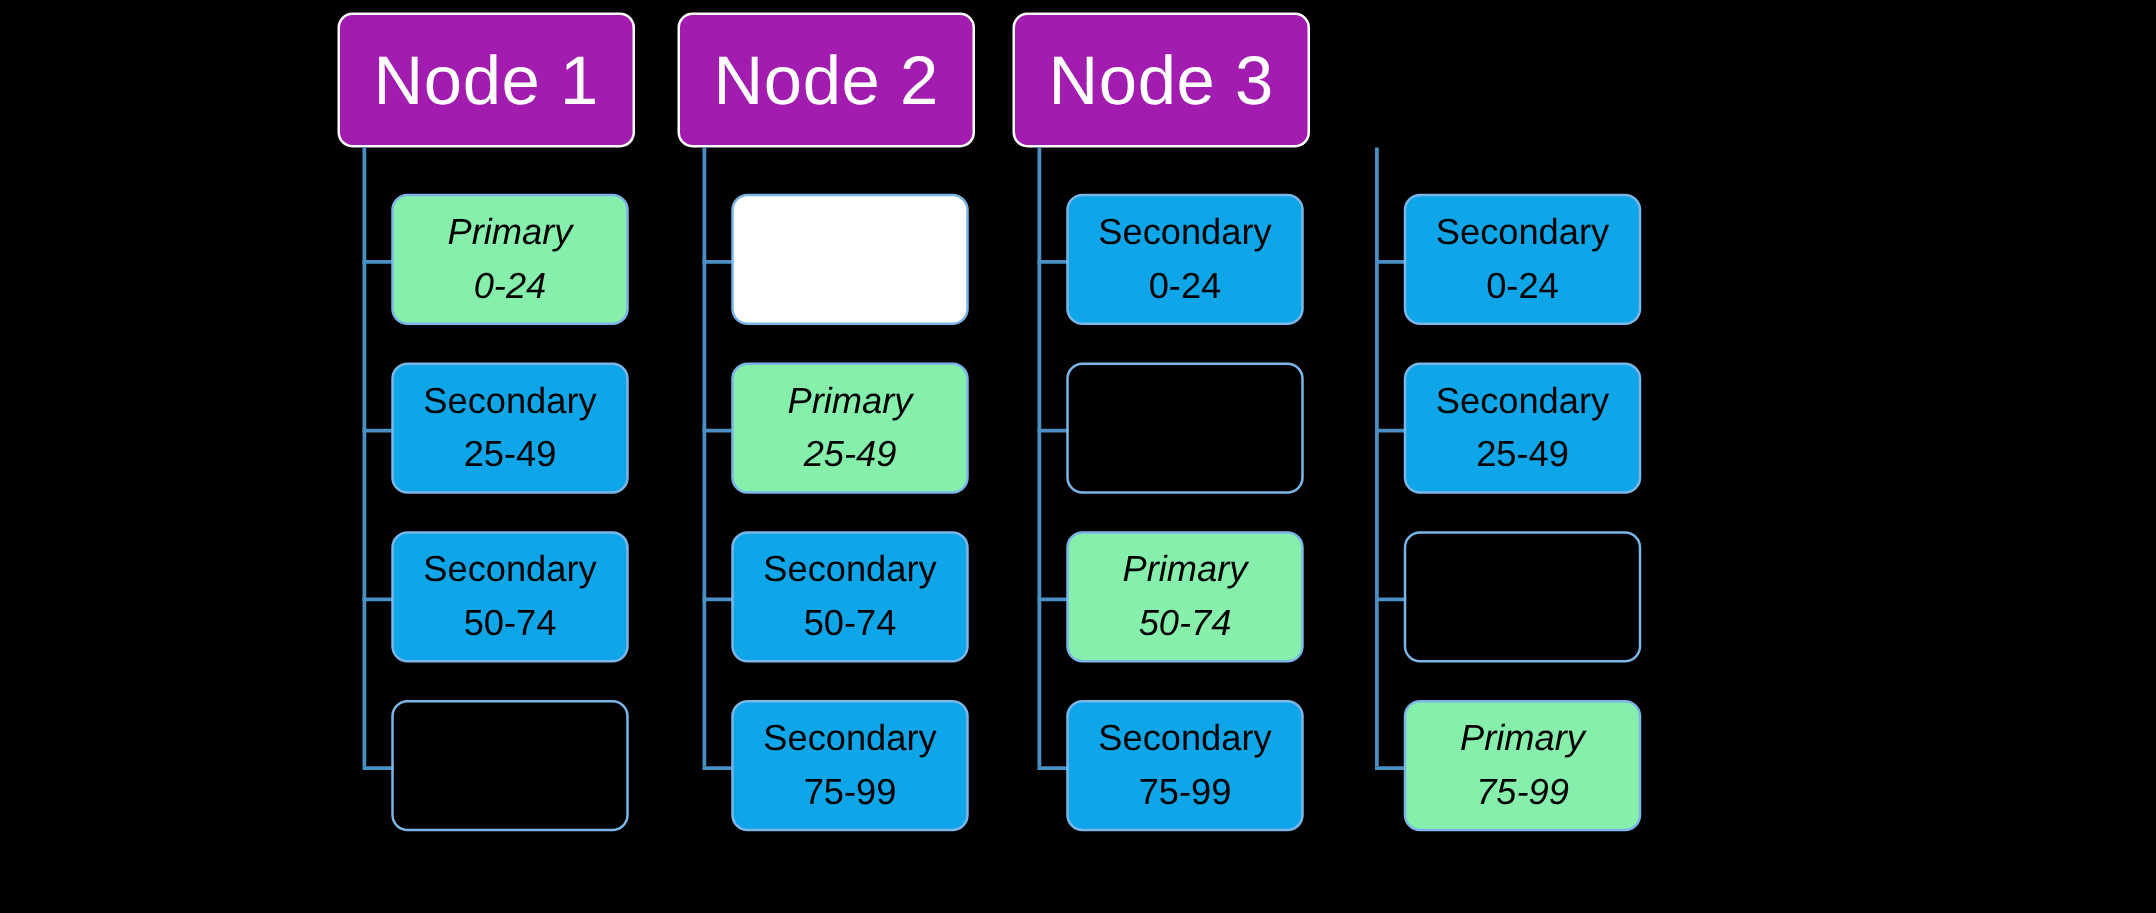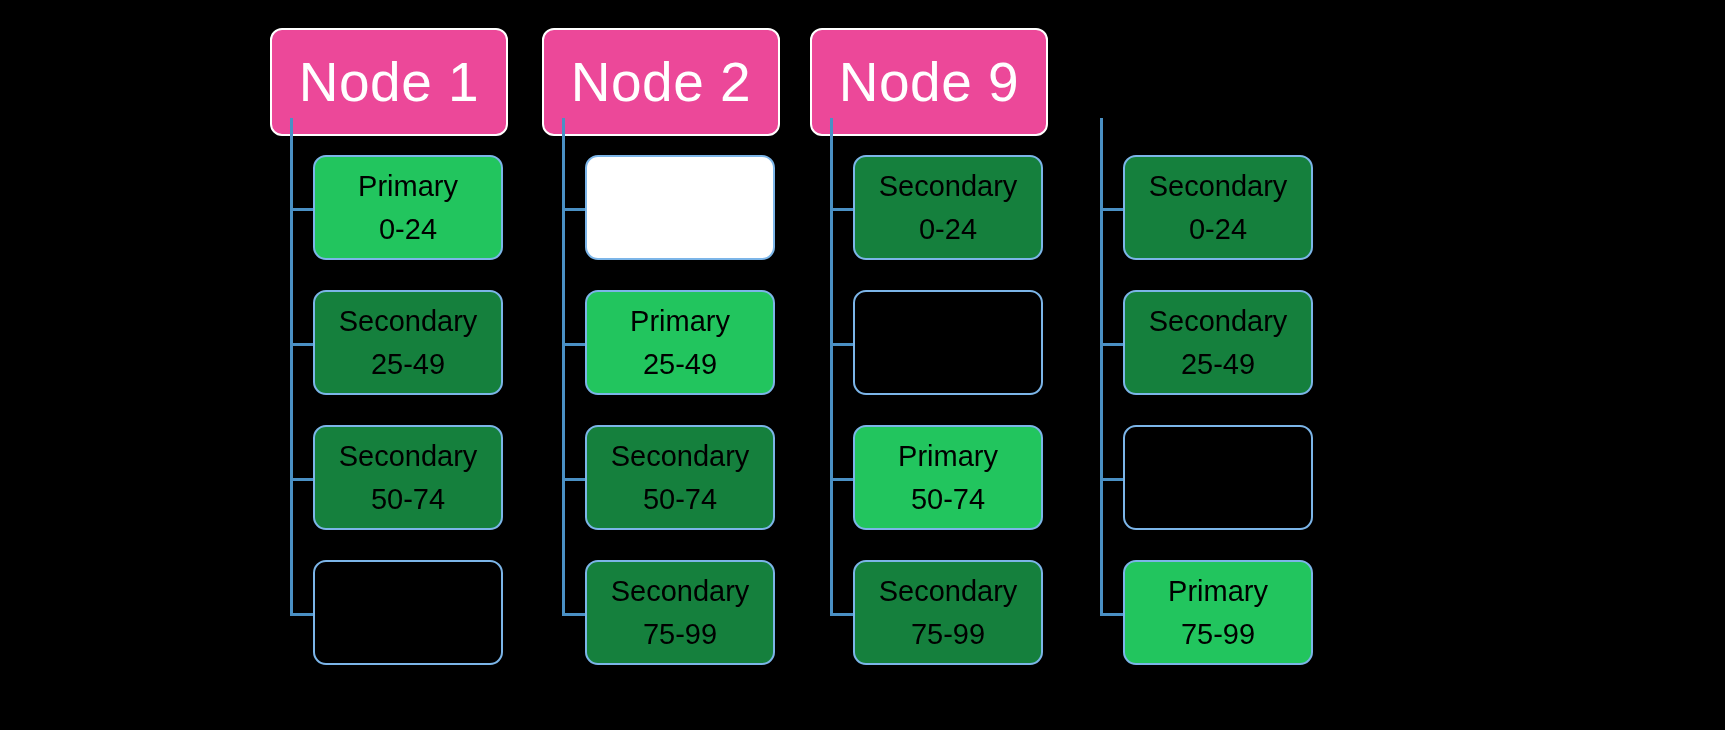--- a/index.html
+++ b/index.html
@@ -21,25 +21,25 @@
   }
   .column {
     position: absolute;
     top: 0;
     width: 300px;
     height: 730px;
   }
   .node-header {
     position: absolute;
     left: 30px;
-    top: 28px;
+    top: 10px;
     width: 238px;
     height: 108px;
     box-sizing: border-box;
-    background: #ec4899;
+    background: #a21caf;
     border: 2px solid #FFFFFF;
     border-radius: 12px;
     display: flex;
     align-items: center;
     justify-content: center;
     color: #FFFFFF;
     font-size: 55px;
     line-height: 1;
     letter-spacing: 0.5px;
     white-space: nowrap;
@@ -69,22 +69,22 @@
     border-radius: 13px;
     display: flex;
     flex-direction: column;
     align-items: center;
     justify-content: center;
     color: #000000;
     font-size: 29px;
     line-height: 1.18;
     white-space: nowrap;
   }
-  .slot.green  { background: #22c55e; }
-  .slot.orange { background: #15803d; }
+  .slot.green  { background: #86efac; font-style: italic; }
+  .slot.orange { background: #0ea5e9; }
   .slot.white  { background: #FFFFFF; }
   .slot.empty  { background: transparent; }
   .slot .line2 { margin-top: 8px; }
 </style>
 </head>
 <body>
 
 <div id="stage">
     <div class="column" style="left: 240px;">
       <div class="node-header">
@@ -133,21 +133,21 @@
         <span class="line2">50-74</span>
       </div>
       <div class="stub" style="top: 612.5px;"></div>
       <div class="slot orange" style="top: 560px;">
         <span class="line1">Secondary</span>
         <span class="line2">75-99</span>
       </div>
     </div>
     <div class="column" style="left: 780px;">
       <div class="node-header">
-        <span>Node 9</span>
+        <span>Node 3</span>
       </div>
       <div class="trunk" style="height: 494.5px;"></div>
       <div class="stub" style="top: 207.5px;"></div>
       <div class="slot orange" style="top: 155px;">
         <span class="line1">Secondary</span>
         <span class="line2">0-24</span>
       </div>
       <div class="stub" style="top: 342.5px;"></div>
       <div class="slot empty" style="top: 290px;">
         <span class="line1"></span>

